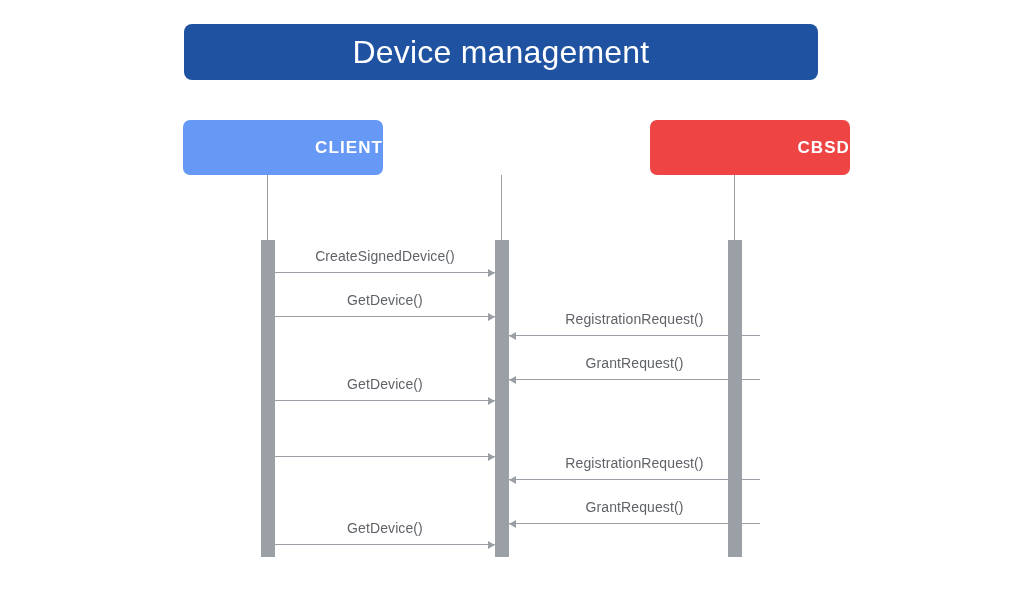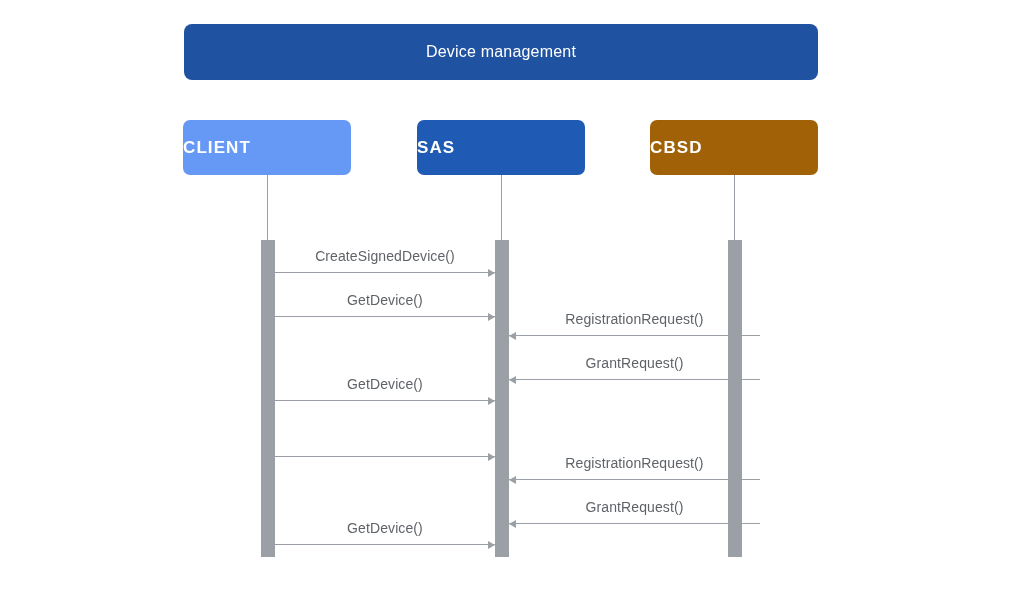--- a/index.html
+++ b/index.html
@@ -28,47 +28,47 @@
     width: 634px;
     height: 56px;
     background: #1f52a0;
     border-radius: 8px;
     display: flex;
     align-items: center;
     justify-content: center;
   }
   .title-banner-text {
     color: #ffffff;
-    font-size: 16px;
+    font-size: 32px;
     font-weight: 400;
     letter-spacing: 0.2px;
     white-space: nowrap;
   }
 
   
   .participant {
     position: absolute;
     top: 120px;
-    width: 168px;
+    width: 200px;
     height: 55px;
     border-radius: 7px;
     display: flex;
     align-items: center;
-    justify-content: flex-start;
+    justify-content: flex-end;
   }
   .participant-label {
     color: #ffffff;
     font-size: 17px;
     font-weight: 700;
     letter-spacing: 1.1px;
     white-space: nowrap;
   }
   .p-client { left: 183px;  background: #6699f5; }
   .p-sas    { left: 417px;  background: #1f5bb5; }
-  .p-cbsd   { left: 650px;  background: #a16207; }
+  .p-cbsd   { left: 650px;  background: #ef4444; }
 
   
   .lifeline {
     position: absolute;
     top: 175px;
     width: 1px;
     height: 66px;
     background: #9aa0a6;
   }
   .ll-client { left: 267px; }
@@ -137,23 +137,20 @@
 
 <div id="diagram-root">
 
   <div class="title-banner">
     <span class="title-banner-text">Device management</span>
   </div>
 
   <div class="participant p-client">
     <span class="participant-label">CLIENT</span>
   </div>
-  <div class="participant p-sas">
-    <span class="participant-label">SAS</span>
-  </div>
   <div class="participant p-cbsd">
     <span class="participant-label">CBSD</span>
   </div>
 
   <div class="lifeline ll-client"></div>
   <div class="lifeline ll-sas"></div>
   <div class="lifeline ll-cbsd"></div>
 
   <div class="activation act-client"></div>
   <div class="activation act-sas"></div>

